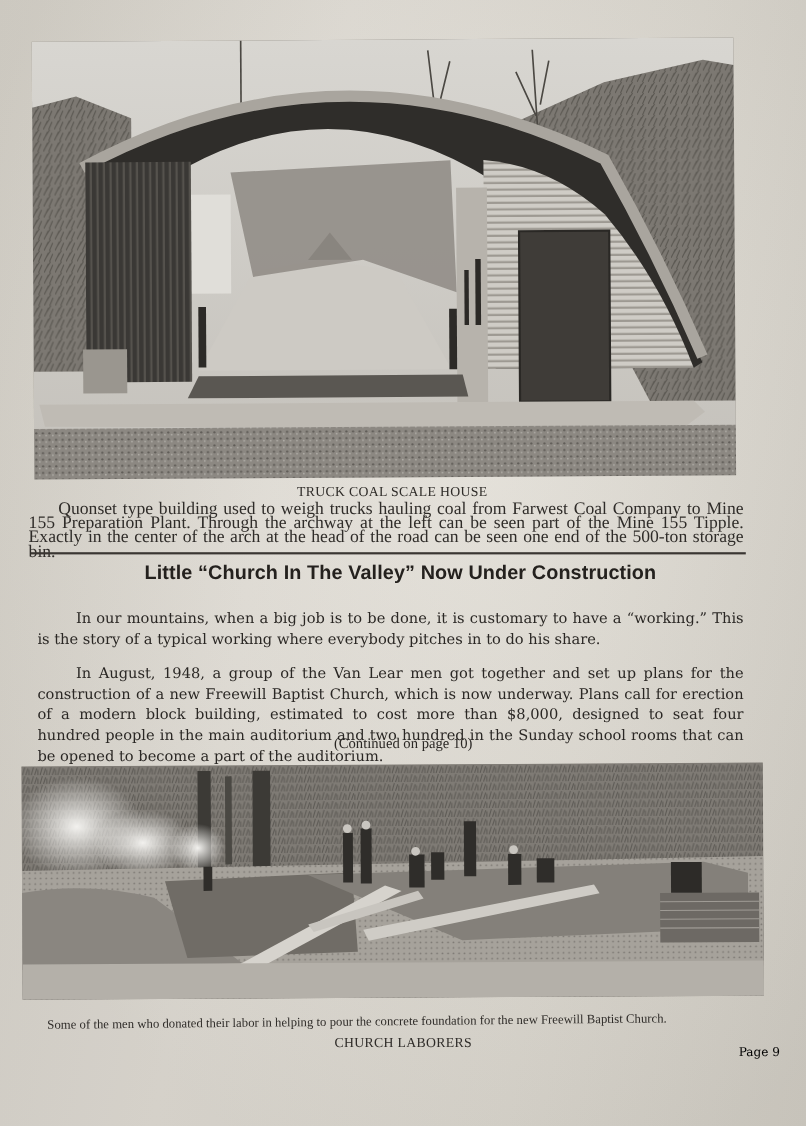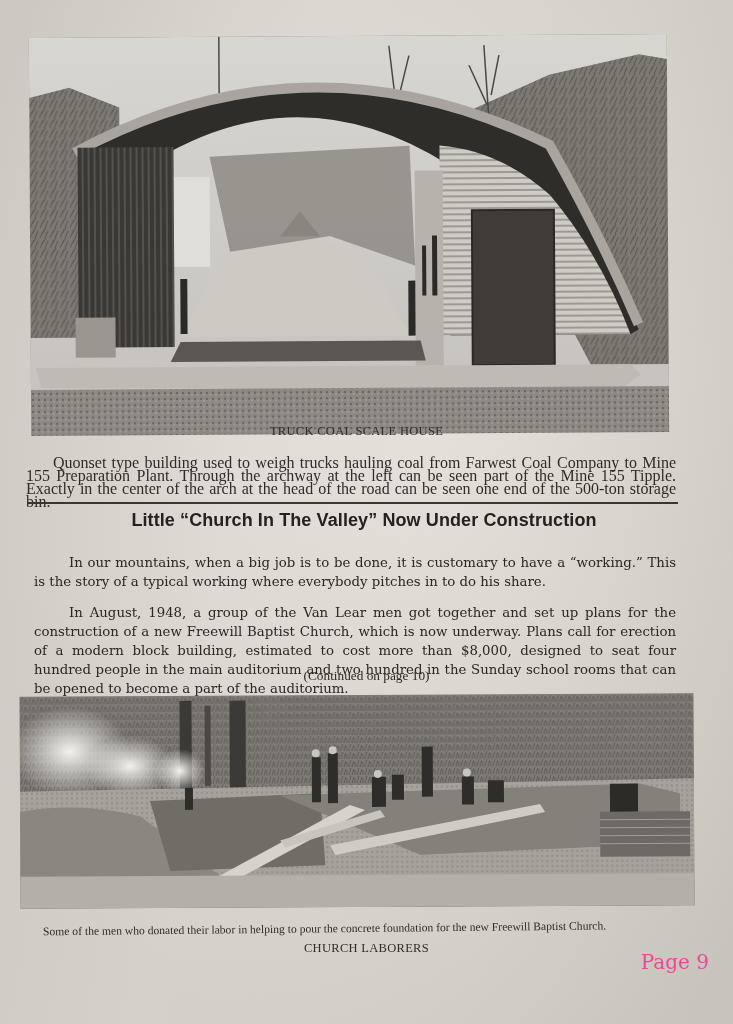--- a/index.html
+++ b/index.html
@@ -42,21 +42,21 @@
       font-family: "DejaVu Serif", serif; font-size: 13.3px; line-height: 19px;
       text-align: justify; color: #2a2724; margin: 0;
     }
     .body-text p { margin: 12px; text-indent: 35px; text-align: justify; }
     .continued {
       position: absolute; left: 0; width: 733px; text-align: center;
       font-family: Liberation Serif, serif; font-size: 13.3px; top: 668px; color: #2a2724;
     }
     .page-number {
       position: absolute; right: 24px; top: 950px; font-family: "DejaVu Serif", serif;
-      font-size: 20px; color: #ec4899;
+      font-size: 11px; color: #000000;
     }
   </style>
 </head>
 <body>
 
 <div class="page-shadow"></div>
 
 <div class="photo" id="photo-top">
   <svg viewBox="0 0 638 398" preserveAspectRatio="none">
     <defs>
@@ -122,21 +122,21 @@
     <rect x="45" y="280" width="40" height="40" fill="#9a968f"></rect>
 
     <path d="M5 330 L600 330 L610 340 L590 355 L10 350 Z" fill="#bfbbb4"></path>
 
     <path d="M150 305 L390 305 L395 325 L140 325 Z" fill="#5a5752"></path>
 
     <rect x="0" y="352" width="638" height="46" fill="url(#gravel)"></rect>
   </svg>
 </div>
 
-<div class="caption-title" style="left:0; top:424px; width:713px;">TRUCK COAL SCALE HOUSE</div>
+<div class="caption-title" style="left:0; top:440px; width:713px;">TRUCK COAL SCALE HOUSE</div>
 <div class="caption-body" style="left:26px; top:456px; width:650px; text-indent:27px;">Quonset type building used to weigh trucks hauling coal from Farwest Coal Company to Mine 155 Preparation Plant.  Through the archway at the left can be seen part of the Mine 155 Tipple.  Exactly in the center of the arch at the head of the road can be seen one end of the 500-ton storage bin.</div>
 
 <div class="rule" style="top:502px;"></div>
 
 <div class="headline">Little “Church In The Valley” Now Under Construction</div>
 
 <div class="body-text" style="top:541px;">
   <p>In our mountains, when a big job is to be done, it is customary to have a “working.” This is the story of a typical working where everybody pitches in to do his share.</p>
   <p style="margin-top:1px;">In August, 1948, a group of the Van Lear men got together and set up plans for the construction of a new Freewill Baptist Church, which is now underway. Plans call for erection of a modern block building, estimated to cost more than $8,000, designed to seat four hundred people in the main auditorium and two hundred in the Sunday school rooms that can be opened to become a part of the auditorium.</p>
 </div>

